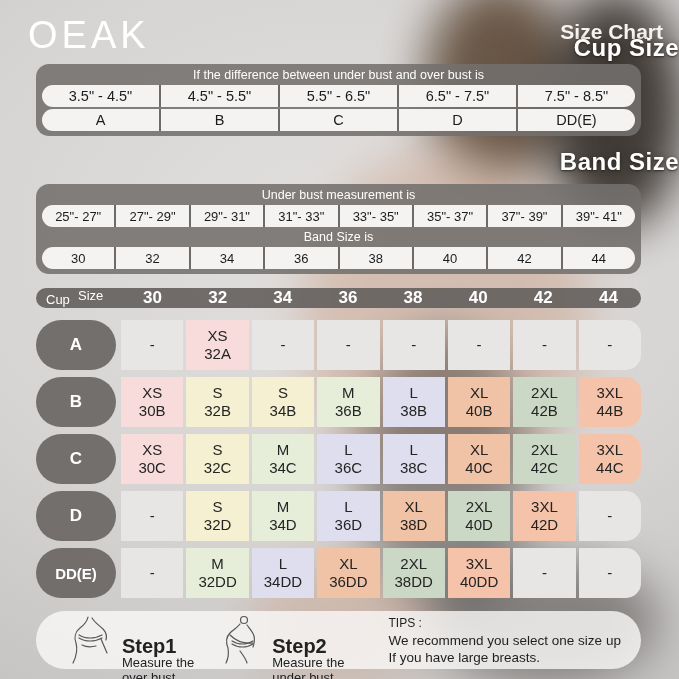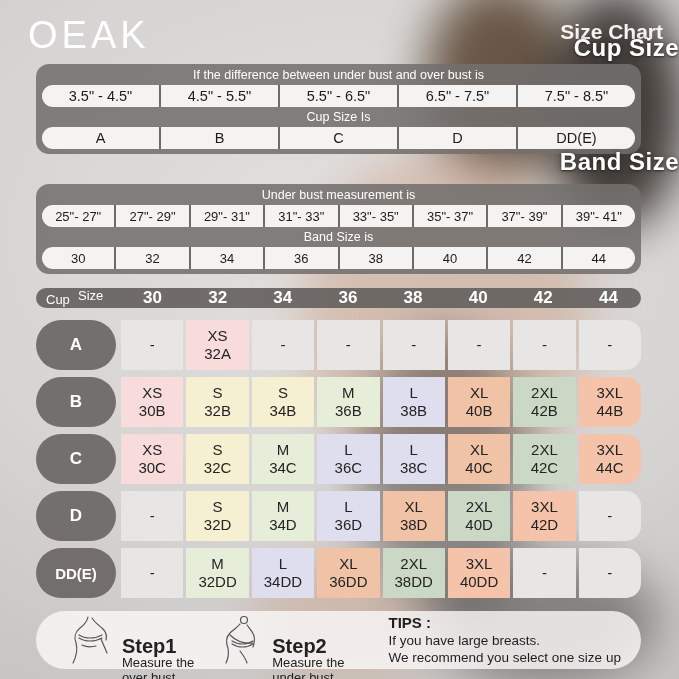--- a/index.html
+++ b/index.html
@@ -53,21 +53,21 @@
   .mcell + .mcell{margin-left:3px;}
   .mrow .mcell:last-child{border-radius:0 15px 15px 0;}
 
   .footer{position:absolute;left:36px;top:611px;width:605px;height:58px;
     background:rgba(250,249,248,.8);border-radius:29px;display:flex;align-items:center;
     padding:0 20px 0 34px;box-sizing:border-box;}
   .step{margin-left:10px;color:#222;}
   .step .st{font-weight:bold;font-size:20px;line-height:17px;margin-top:43px;}
   .step .sl{font-size:13px;line-height:15px;}
   .tips{margin-left:44px;color:#1f1f1f;}
-  .tips .tt{font-weight:bold;font-size:15px;line-height:18px;}
+  .tips .tt{font-weight:normal;font-size:12px;line-height:18px;}
   .tips .tl{font-size:13.5px;line-height:17px;}
   .icon2{margin-left:26px;}
   svg.sketch{stroke:#3c3c3c;fill:none;stroke-width:1.2;stroke-linecap:round;opacity:.85;flex:none;}
 </style>
 </head>
 <body>
 
 <div class="canvas">
   <div class="blob b-hair1"></div>
   <div class="blob b-hair2"></div>
@@ -83,21 +83,20 @@
 
   <section class="panel p-cup">
     <div class="panel-head">If the difference between under bust and over bust is</div>
     <div class="pill-row" id="cup-ranges">
         <div class="cell">3.5" - 4.5"</div>
         <div class="cell">4.5" - 5.5"</div>
         <div class="cell">5.5" - 6.5"</div>
         <div class="cell">6.5" - 7.5"</div>
         <div class="cell">7.5" - 8.5"</div>
       </div>
-    <div class="panel-head">Cup Size Is</div>
     <div class="pill-row" id="cup-values">
         <div class="cell">A</div>
         <div class="cell">B</div>
         <div class="cell">C</div>
         <div class="cell">D</div>
         <div class="cell">DD(E)</div>
       </div>
   </section>
 
   <div class="sect-title t-band">Band Size</div>
@@ -333,17 +332,17 @@
       <path d="M10 20 C16 26 24 29 33 28"></path>
       <path d="M20 36 C23 40 26 44 27 48"></path>
     </svg>
     <div class="step">
       <div class="st">Step2</div>
       <div class="sl">Measure the</div>
       <div class="sl">under bust</div>
     </div>
     <div class="tips">
       <div class="tt">TIPS :</div>
+      <div class="tl">We recommend you select one size up</div>
       <div class="tl">If you have large breasts.</div>
-      <div class="tl">We recommend you select one size up</div>
     </div>
   </footer>
 </div>
 
 </body></html>

